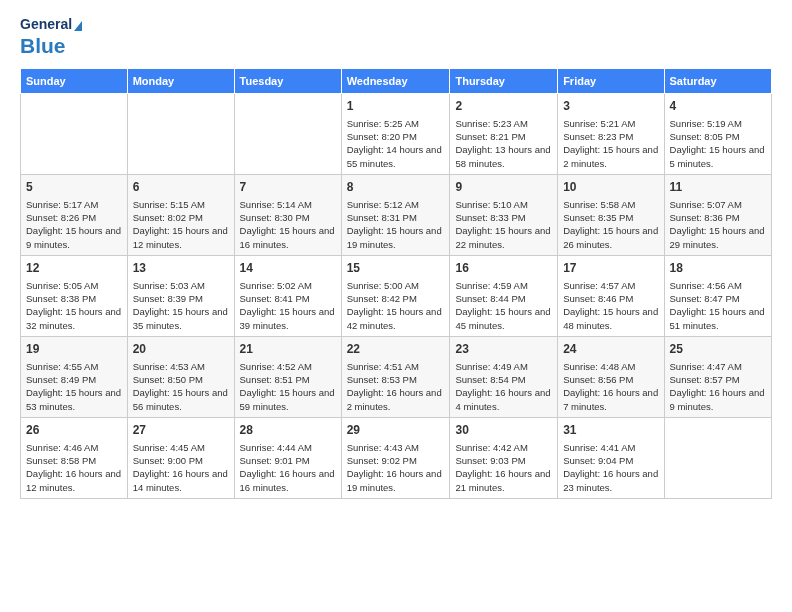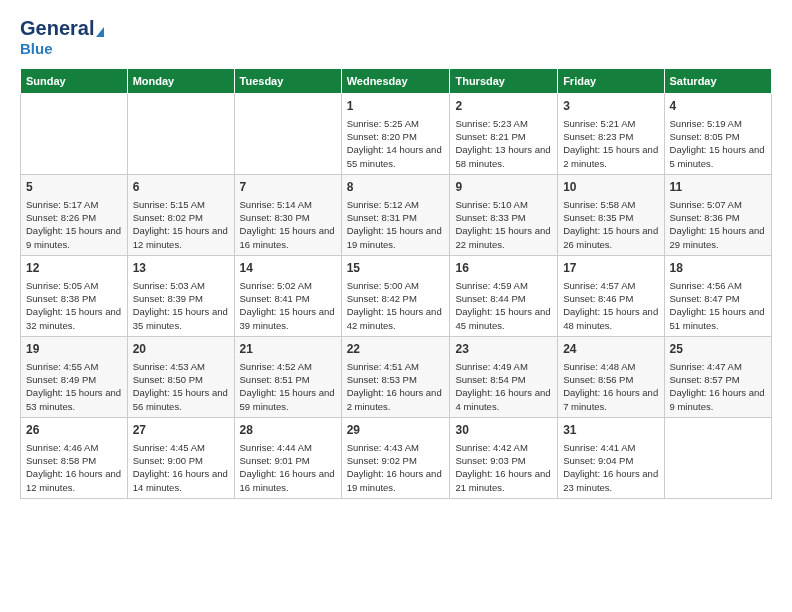--- a/index.html
+++ b/index.html
@@ -17,22 +17,22 @@
       margin-bottom: 10px;
     }
     .logo {
       display: flex;
       flex-direction: column;
       font-size: 13px;
       font-weight: bold;
       color: #1a3a6b;
       line-height: 1.2;
     }
-    .logo-general { font-size: 20px; }
-    .logo-blue { color: #2a7abf; font-size: 15px; }
+    .logo-general { font-size: 14px; }
+    .logo-blue { color: #2a7abf; font-size: 21px; }
     .logo-icon {
       display: inline-block;
       width: 0;
       height: 0;
       border-left: 8px solid transparent;
       border-bottom: 10px solid #2a7abf;
       margin-left: 2px;
       vertical-align: middle;
     }
     .title-area { text-align: right; }
@@ -44,21 +44,21 @@
     .location-title {
       font-size: 16px;
       color: #333;
     }
     table {
       width: 100%;
       border-collapse: collapse;
       font-size: 10px;
     }
     thead tr th {
-      background-color: #15803d;
+      background-color: #3b82f6;
       color: #fff;
       text-align: left;
       padding: 6px 5px;
       font-size: 11px;
       font-weight: bold;
       border: 1px solid #fff;
     }
     tbody tr td {
       border: 1px solid #ccc;
       padding: 4px 5px;

